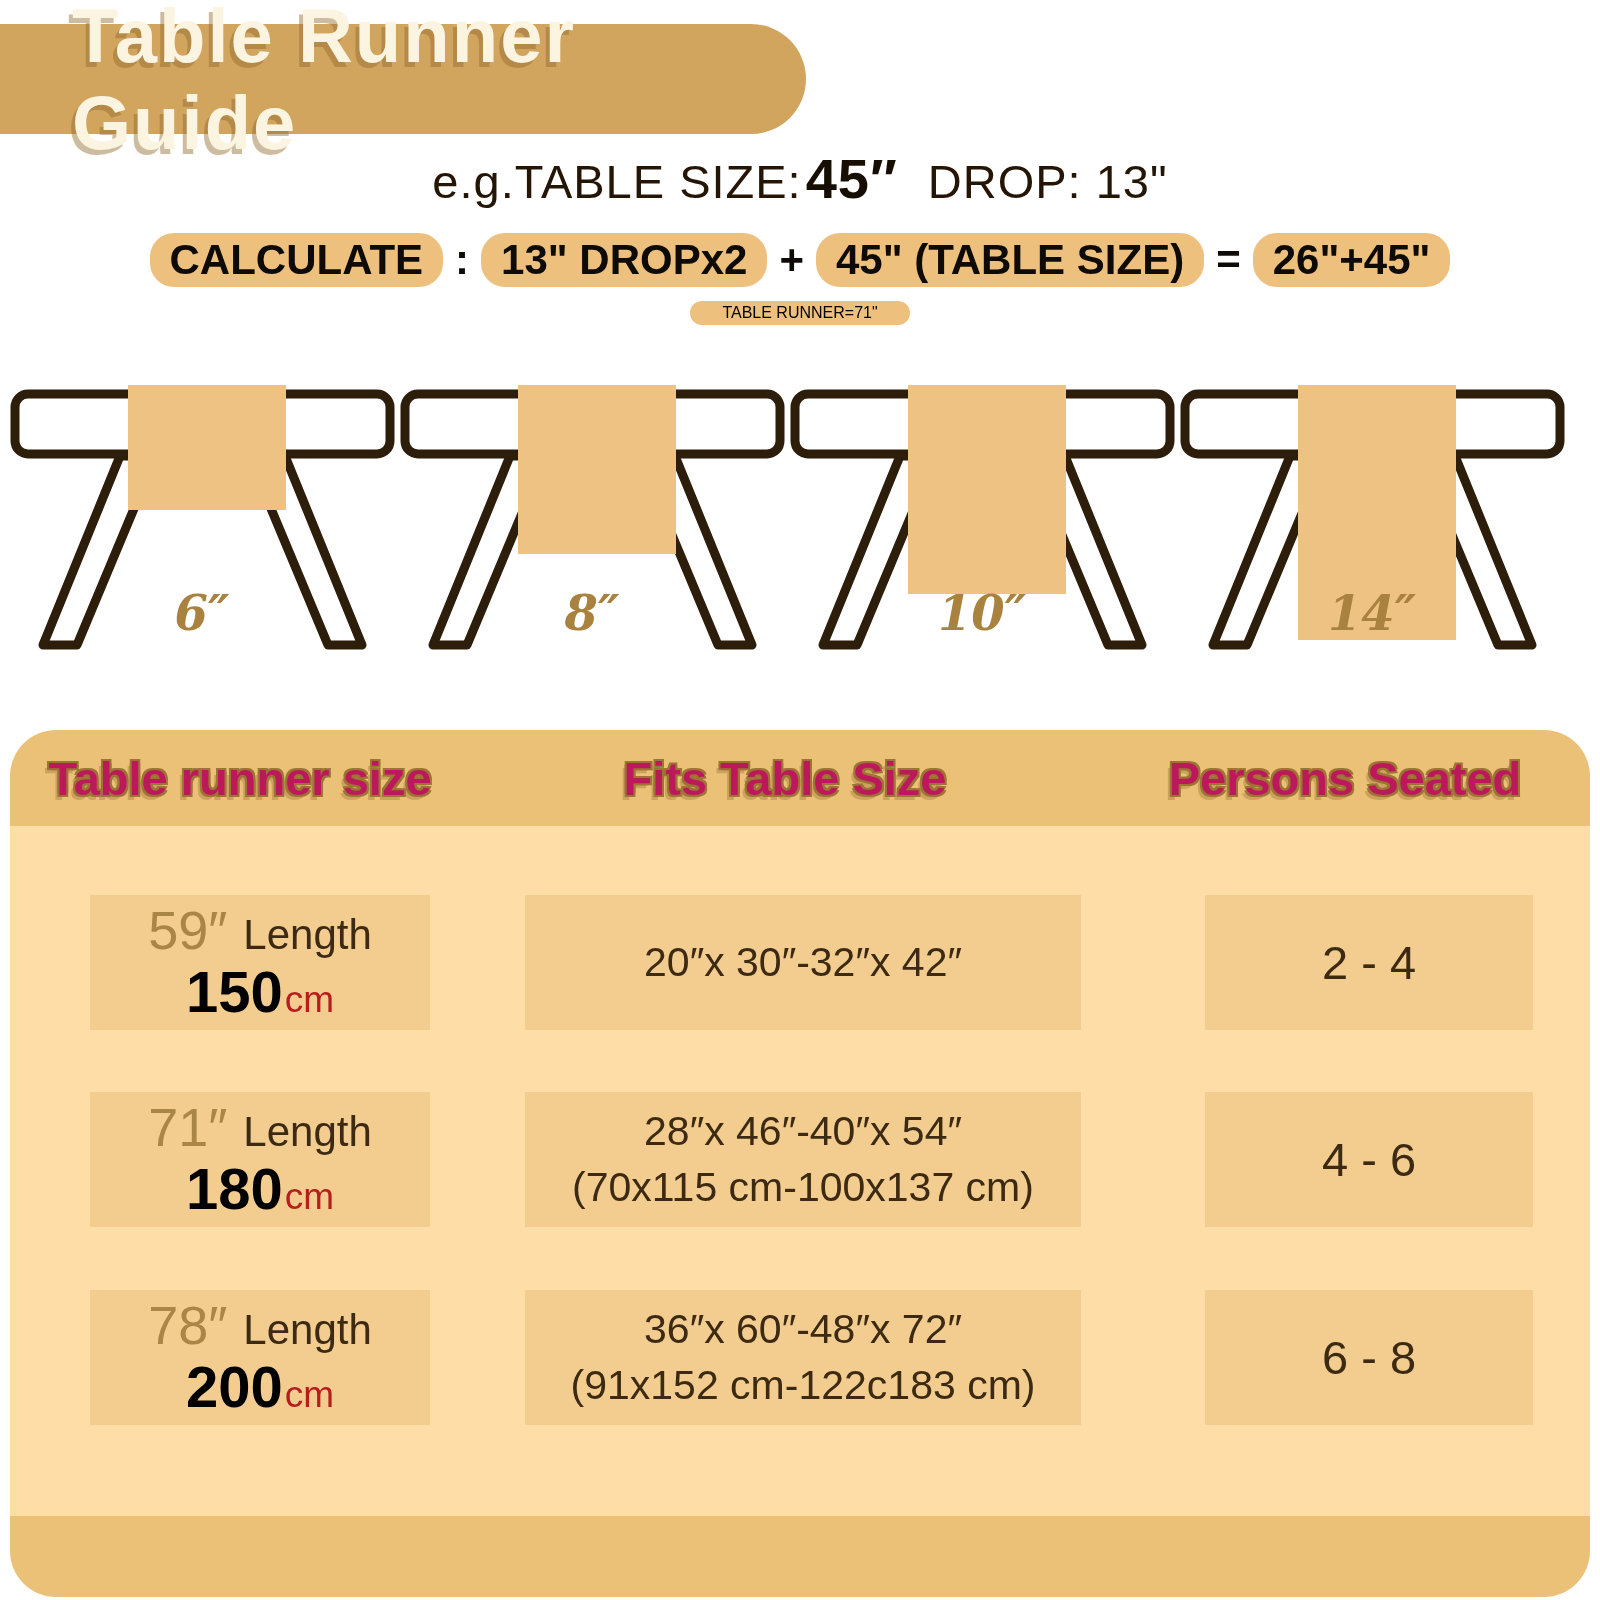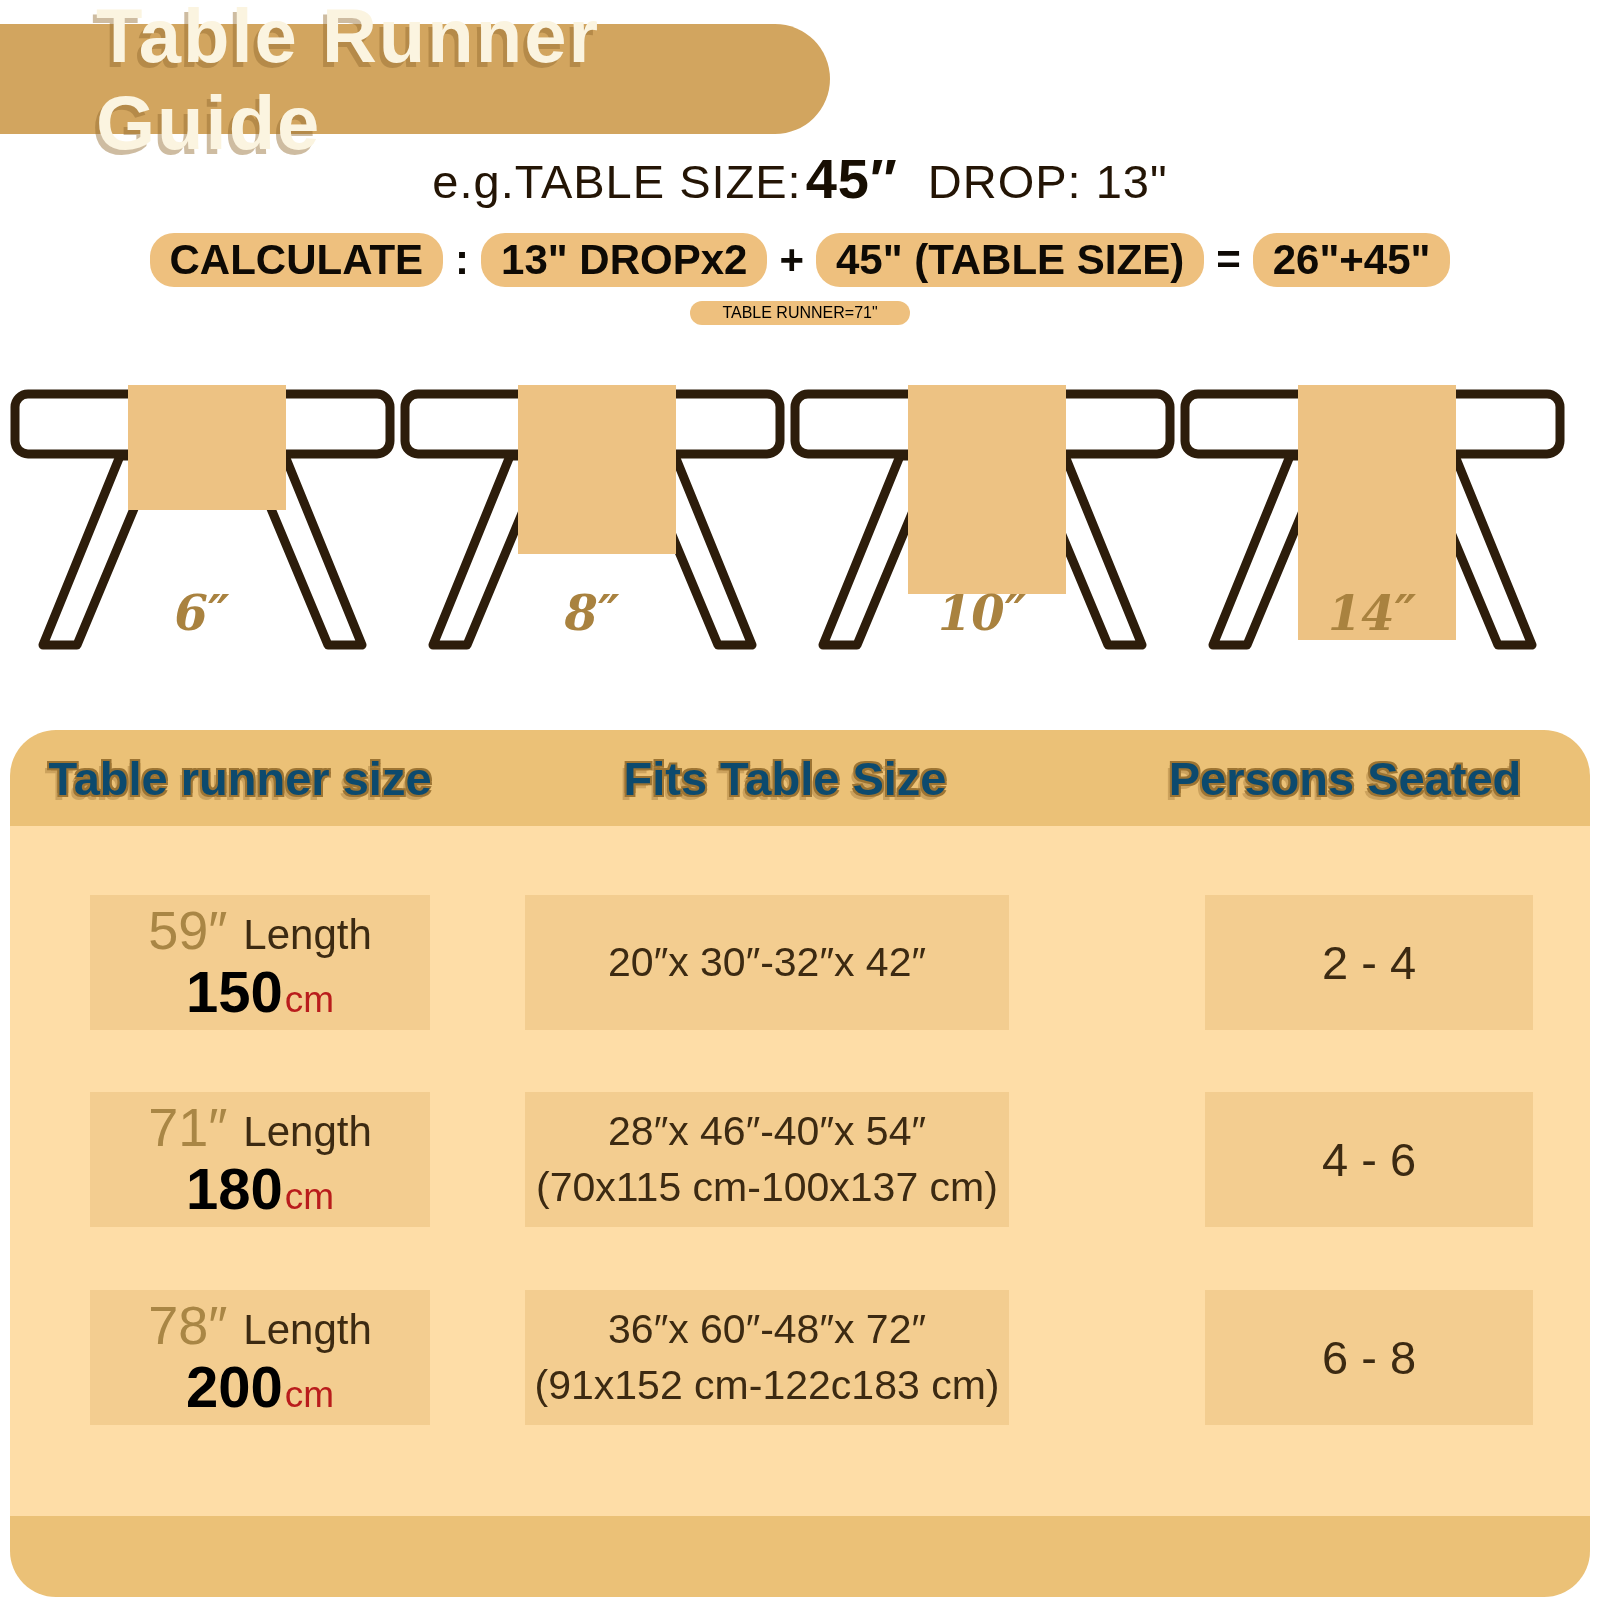--- a/index.html
+++ b/index.html
@@ -1,21 +1,21 @@
 <!DOCTYPE html>
 <html><head>
 <meta charset="utf-8">
 <style>
   html,body{margin:0;padding:0;background:#ffffff;}
   .page{position:relative;width:1600px;height:1600px;background:#ffffff;overflow:hidden;
         font-family:"Liberation Sans",sans-serif;}
 
   
   .banner{position:absolute;top:24px;left:0;width:806px;height:110px;background:#d2a55f;
-          border-radius:0 55px 55px 0;display:flex;align-items:center;padding-left:24px;}
+          border-radius:0 55px 55px 0;display:flex;align-items:center;}
   .banner .title{padding-left:72px;font-size:76px;font-weight:bold;letter-spacing:2px;
           color:#fbf4e0;text-shadow:-4px 5px 0 rgba(146,106,47,.45);}
 
   
   .example{position:absolute;top:146px;left:0;width:100%;text-align:center;
            color:#241505;font-size:47px;letter-spacing:1px;white-space:nowrap;}
   .example .ex-size{font-weight:bold;font-size:56px;color:#170e02;padding-left:4px;}
   .example .ex-drop{margin-left:30px;}
 
   
@@ -29,29 +29,29 @@
   .diagrams{position:absolute;top:372px;left:0;width:1600px;height:300px;}
   .drop-label{font-family:"DejaVu Serif",serif;font-style:italic;font-weight:bold;
               font-size:48px;fill:#a9823f;}
 
   
   .panel{position:absolute;top:730px;left:10px;width:1580px;height:867px;
          background:#ebc177;border-radius:46px;overflow:hidden;}
   .panel-body{position:absolute;top:96px;left:0;width:100%;height:690px;background:#fedda7;}
   .panel-header{position:absolute;top:0;left:0;width:100%;height:96px;
          display:grid;grid-template-columns:460px 630px 1fr;align-items:center;}
-  .col-head{text-align:center;font-size:47px;font-weight:bold;color:#0c4a6e;
+  .col-head{text-align:center;font-size:47px;font-weight:bold;color:#be185d;
          text-shadow:2px 2px 0 #9c7433,-2px 2px 0 #9c7433,2px -2px 0 #9c7433,-2px -2px 0 #9c7433,-4px 5px 0 rgba(146,106,47,.35);}
   .rowset{position:absolute;top:0;left:0;width:100%;height:100%;}
   .trow{position:absolute;left:0;width:100%;height:135px;}
   .trow.r0{top:165px;} .trow.r1{top:362px;} .trow.r2{top:560px;}
   .cell{position:absolute;top:0;height:135px;background:#f3cd90;
         display:flex;flex-direction:column;justify-content:center;align-items:center;}
   .cell.c1{left:80px;width:340px;}
-  .cell.c2{left:515px;width:484px;}
+  .cell.c2{left:515px;width:556px;}
   .cell.c3{left:1195px;width:328px;}
   .len-line{white-space:nowrap;line-height:1.1;}
   .gold-num{color:#a98645;font-weight:normal;font-size:54px;}
   .len-word{color:#3c2a12;font-size:42px;margin-left:16px;}
   .cm-num{color:#000000;font-weight:bold;font-size:58px;}
   .cm-unit{color:#b91c1c;font-size:37px;margin-left:2px;}
   .fits{color:#3c2a12;font-size:41px;line-height:1.35;white-space:nowrap;text-align:center;}
   .persons{color:#3c2a12;font-size:47px;}
 </style>
 </head>

